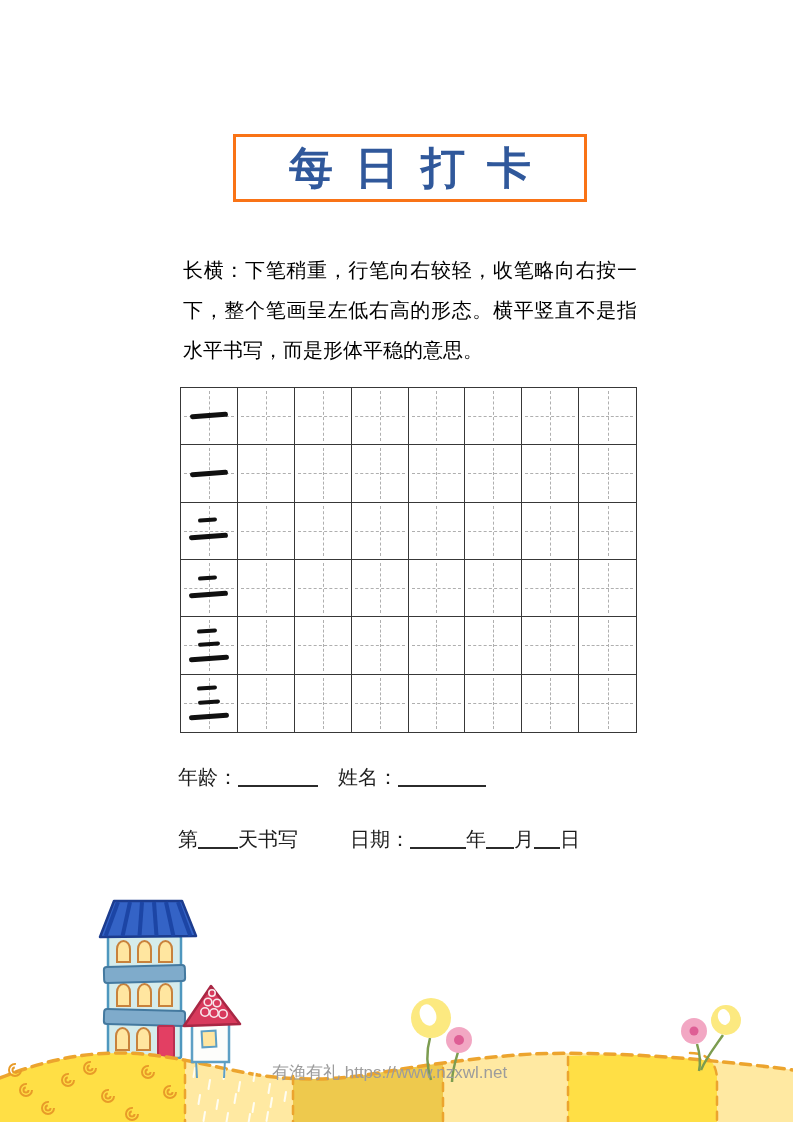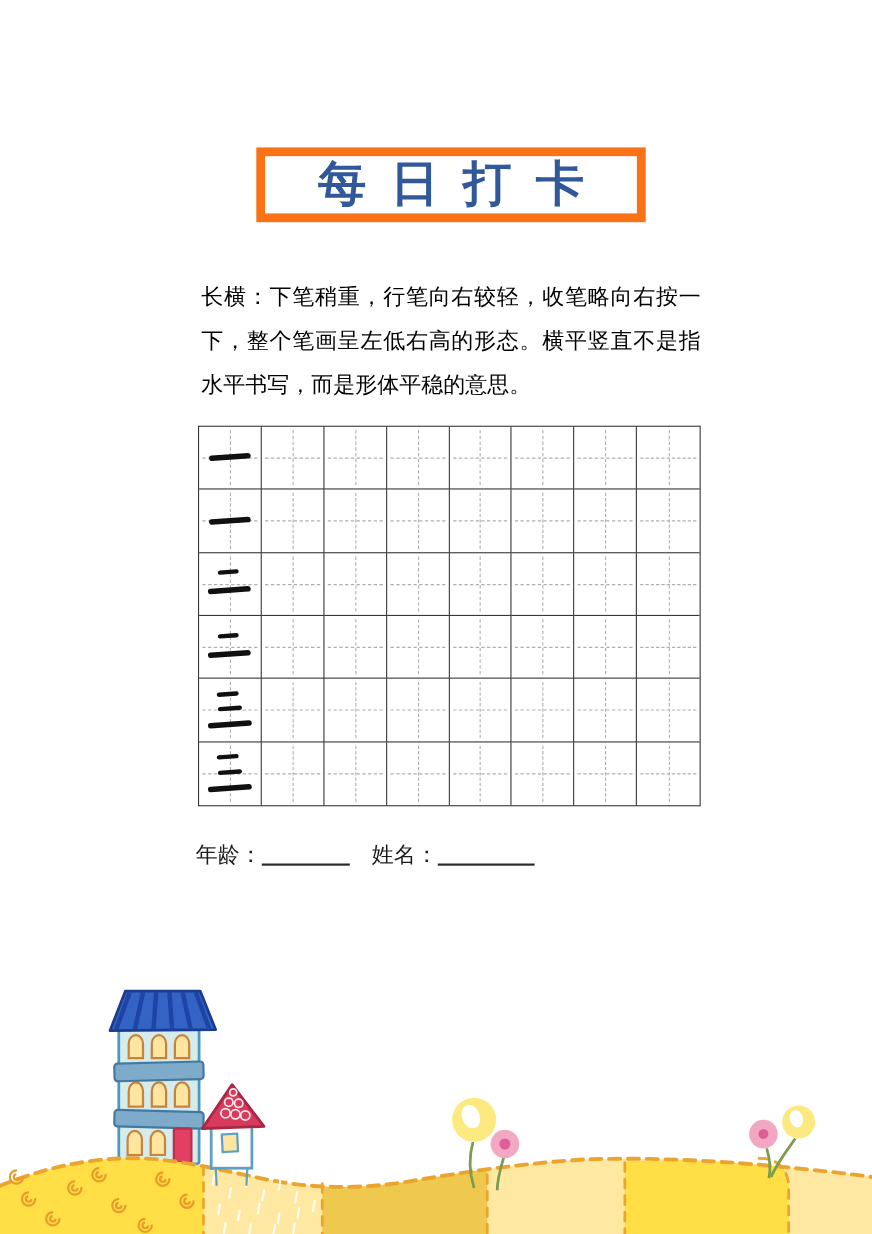--- a/index.html
+++ b/index.html
@@ -1,21 +1,21 @@
 <!DOCTYPE html>
 <html><head>
 <meta charset="utf-8">
 <style>
   html,body{margin:0;padding:0;background:#ffffff;}
   .page{position:relative;width:793px;height:1122px;background:#ffffff;overflow:hidden;
         font-family:"Liberation Serif","DejaVu Serif",serif;}
 
   
   .title-box{position:absolute;left:233px;top:134px;width:354px;height:68px;
-             box-sizing:border-box;border:8px solid #f97316;background:#ffffff;
+             box-sizing:border-box;border:3px solid #f97316;background:#ffffff;
              display:flex;align-items:center;justify-content:center;}
   .title-box span{color:#30589B;font-size:44px;font-weight:bold;letter-spacing:22px;
                   text-indent:22px;font-family:"DejaVu Sans","Liberation Sans",sans-serif;
                   white-space:nowrap;line-height:1;}
 
   
   .instructions{position:absolute;left:183px;top:250px;width:454px;margin:0;
                 font-size:20px;line-height:40px;color:#000000;text-align:justify;}
 
   
@@ -124,20 +124,23 @@
       <div class="cell last-row"></div>
       <div class="cell last-row"></div>
       <div class="cell last-row"></div>
       <div class="cell last-col last-row"></div>
     </div>
 
   <div class="form-row row1">
     <span>年龄：</span><span class="blank w80"></span><span>姓名：</span><span class="blank w88"></span>
   </div>
 
+  <div class="form-row row2">
+    <span>第</span><span class="blank w40"></span><span class="mr52">天书写</span><span>日期：</span><span class="blank w56"></span><span>年</span><span class="blank w28"></span><span>月</span><span class="blank w26"></span><span>日</span>
+  </div>
 
   <svg class="footer-art" viewBox="0 880 793 242" xmlns="http://www.w3.org/2000/svg">
     <defs>
       <clipPath id="groundClip">
         <path d="M0,1078 C45,1060 85,1052 128,1053 C175,1055 215,1068 258,1075 C298,1081 335,1080 372,1074 C425,1065 480,1057 532,1054 C585,1052 645,1055 692,1059 C735,1063 772,1067 793,1070 L793,1122 L0,1122 Z"></path>
       </clipPath>
       <g id="swirl">
         <circle r="6" fill="none" stroke="#E89B28" stroke-width="2" pathLength="40" stroke-dasharray="31 9"></circle>
         <circle r="2.5" fill="none" stroke="#E89B28" stroke-width="2" pathLength="19" stroke-dasharray="14 5"></circle>
       </g>
@@ -248,14 +251,15 @@
     <g>
       <path d="M697,1044 C700,1054 701,1062 699,1071" fill="none" stroke="#7C9C50" stroke-width="2.5"></path>
       <path d="M723,1035 C714,1048 706,1058 701,1070" fill="none" stroke="#7C9C50" stroke-width="2.5"></path>
       <circle cx="694" cy="1031" r="13" fill="#F2A7C3"></circle>
       <circle cx="694" cy="1031" r="4.5" fill="#DE5E95"></circle>
       <circle cx="726" cy="1020" r="15" fill="#FCE980"></circle>
       <ellipse cx="724" cy="1017" rx="6" ry="8" fill="#FFFFFF" transform="rotate(-15 724 1017)"></ellipse>
     </g>
   </svg>
 
+  <div class="watermark">有渔有礼 https://www.nzxwl.net</div>
 
 </div>
 
 </body></html>

